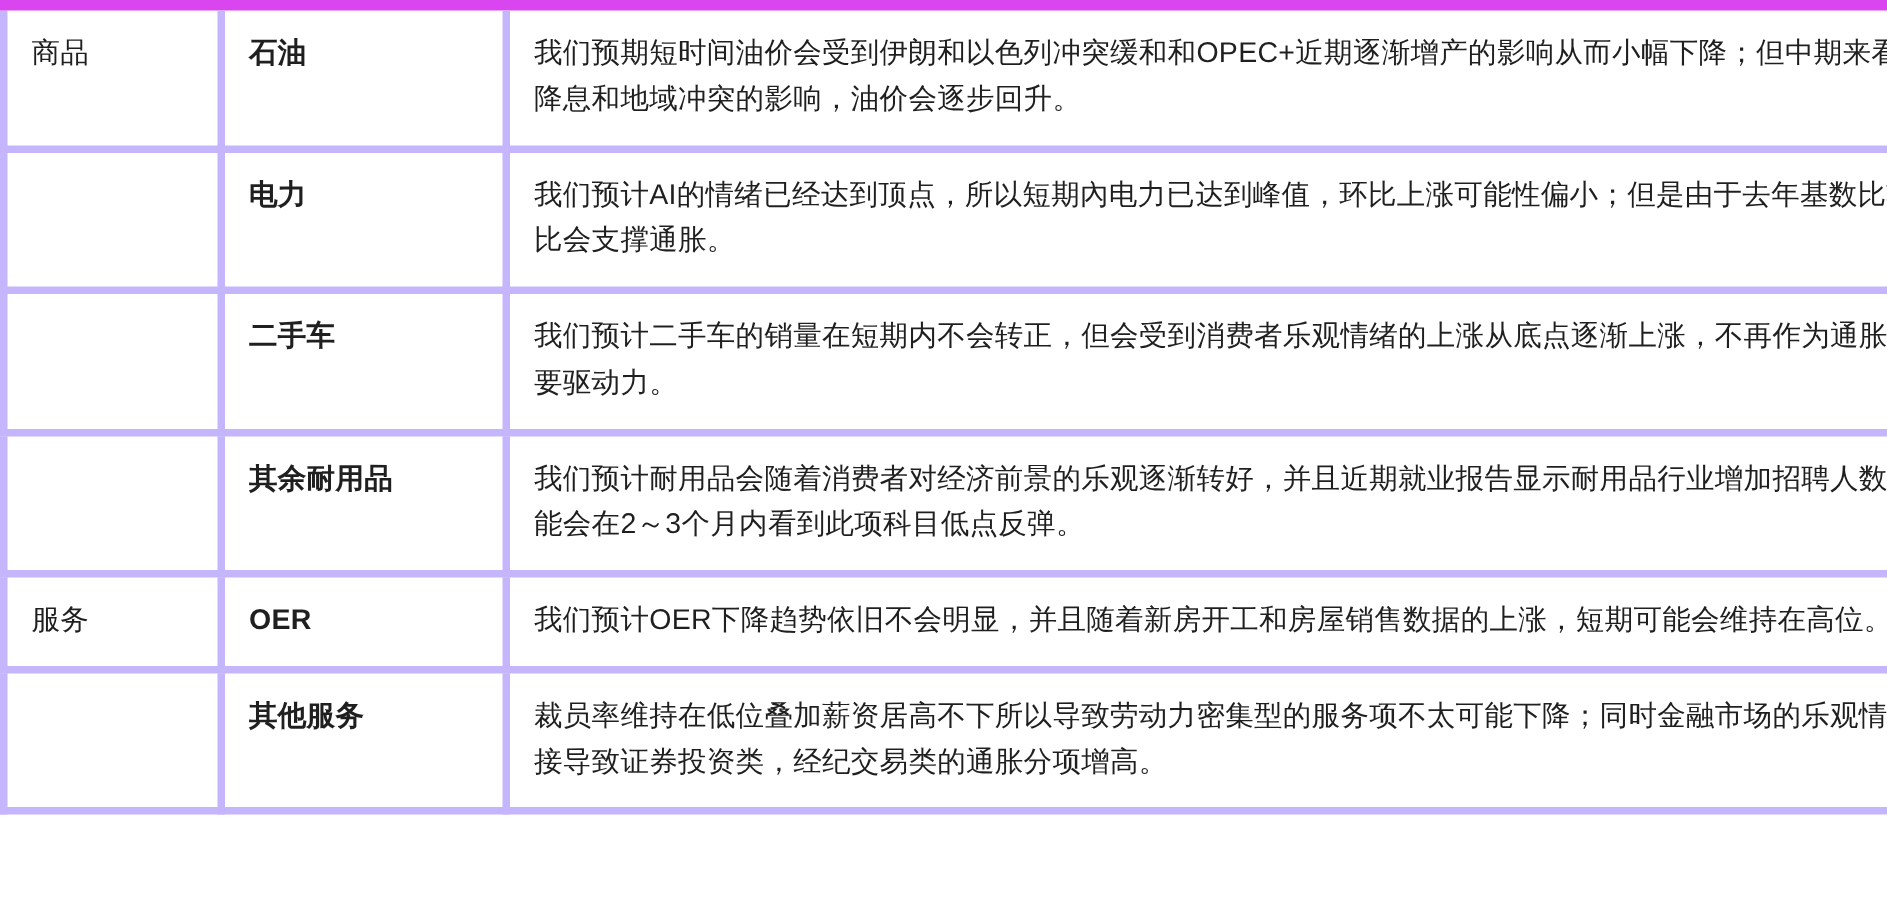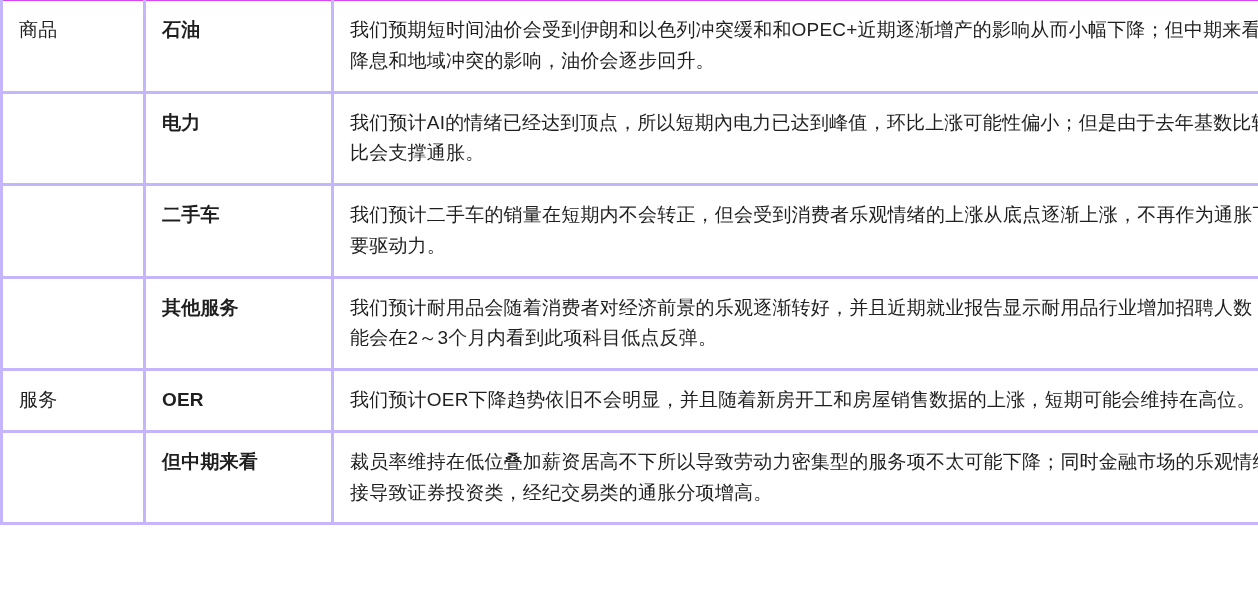--- a/index.html
+++ b/index.html
@@ -20,31 +20,31 @@
     box-sizing: border-box;
     padding: 0;
   }
   table.outlook-table {
     border-collapse: collapse;
     width: 1250px;
     margin: 0;
     table-layout: fixed;
   }
   table.outlook-table td {
-    border: 3px solid #c4b5fd;
+    border: 5px solid #c4b5fd;
     vertical-align: top;
     padding: 14px 14px 14px 16px;
     font-size: 19px;
     line-height: 1.62;
     letter-spacing: 0.2px;
     color: #1f1f1f;
   }
   
   table.outlook-table tr:first-child td {
-    border-top: 1px solid #d946ef;
+    border-top: 7px solid #d946ef;
   }
   td.col-category {
     width: 110px;
     padding-left: 20px;
     padding-right: 8px;
     white-space: nowrap;
   }
   td.col-item {
     width: 155px;
     padding-left: 18px;
@@ -81,34 +81,34 @@
       </tr>
       <tr>
         <td class="col-category"></td>
         <td class="col-item">二手车</td>
         <td class="col-desc">
           <span class="desc-text">我们预计二手车的销量在短期内不会转正，但会受到消费者乐观情绪的上涨从底点逐渐上涨，不再作为通胀下滑的主要驱动力。</span>
         </td>
       </tr>
       <tr>
         <td class="col-category"></td>
-        <td class="col-item">其他服务</td>
+        <td class="col-item">其余耐用品</td>
         <td class="col-desc">
           <span class="desc-text">我们预计耐用品会随着消费者对经济前景的乐观逐渐转好，并且近期就业报告显示耐用品行业增加招聘人数，所以可能会在2～3个月内看到此项科目低点反弹。</span>
         </td>
       </tr>
       <tr>
         <td class="col-category">服务</td>
         <td class="col-item">OER</td>
         <td class="col-desc">
           <span class="desc-text">我们预计OER下降趋势依旧不会明显，并且随着新房开工和房屋销售数据的上涨，短期可能会维持在高位。</span>
         </td>
       </tr>
       <tr>
         <td class="col-category"></td>
-        <td class="col-item">但中期来看</td>
+        <td class="col-item">其他服务</td>
         <td class="col-desc">
           <span class="desc-text">裁员率维持在低位叠加薪资居高不下所以导致劳动力密集型的服务项不太可能下降；同时金融市场的乐观情绪也会直接导致证券投资类，经纪交易类的通胀分项增高。</span>
         </td>
       </tr>
     </tbody>
   </table>
 </div>
 
 </body></html>

